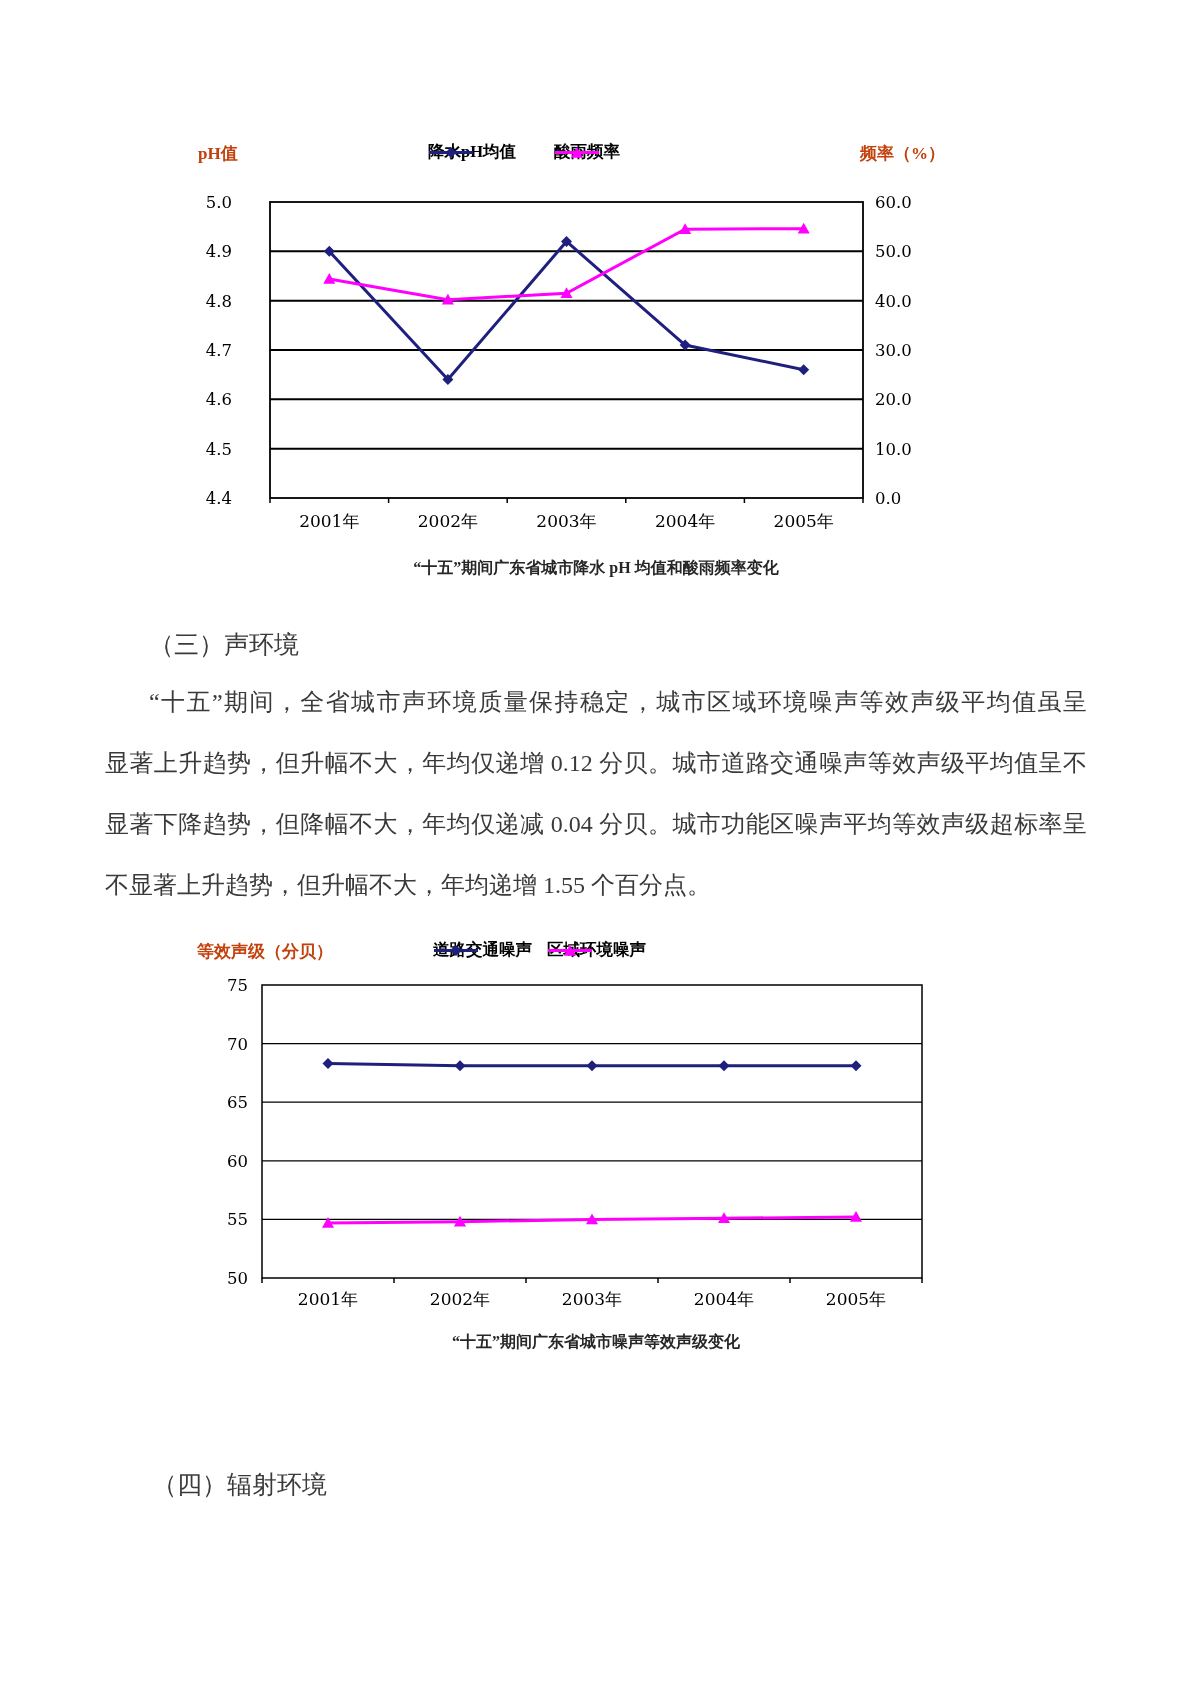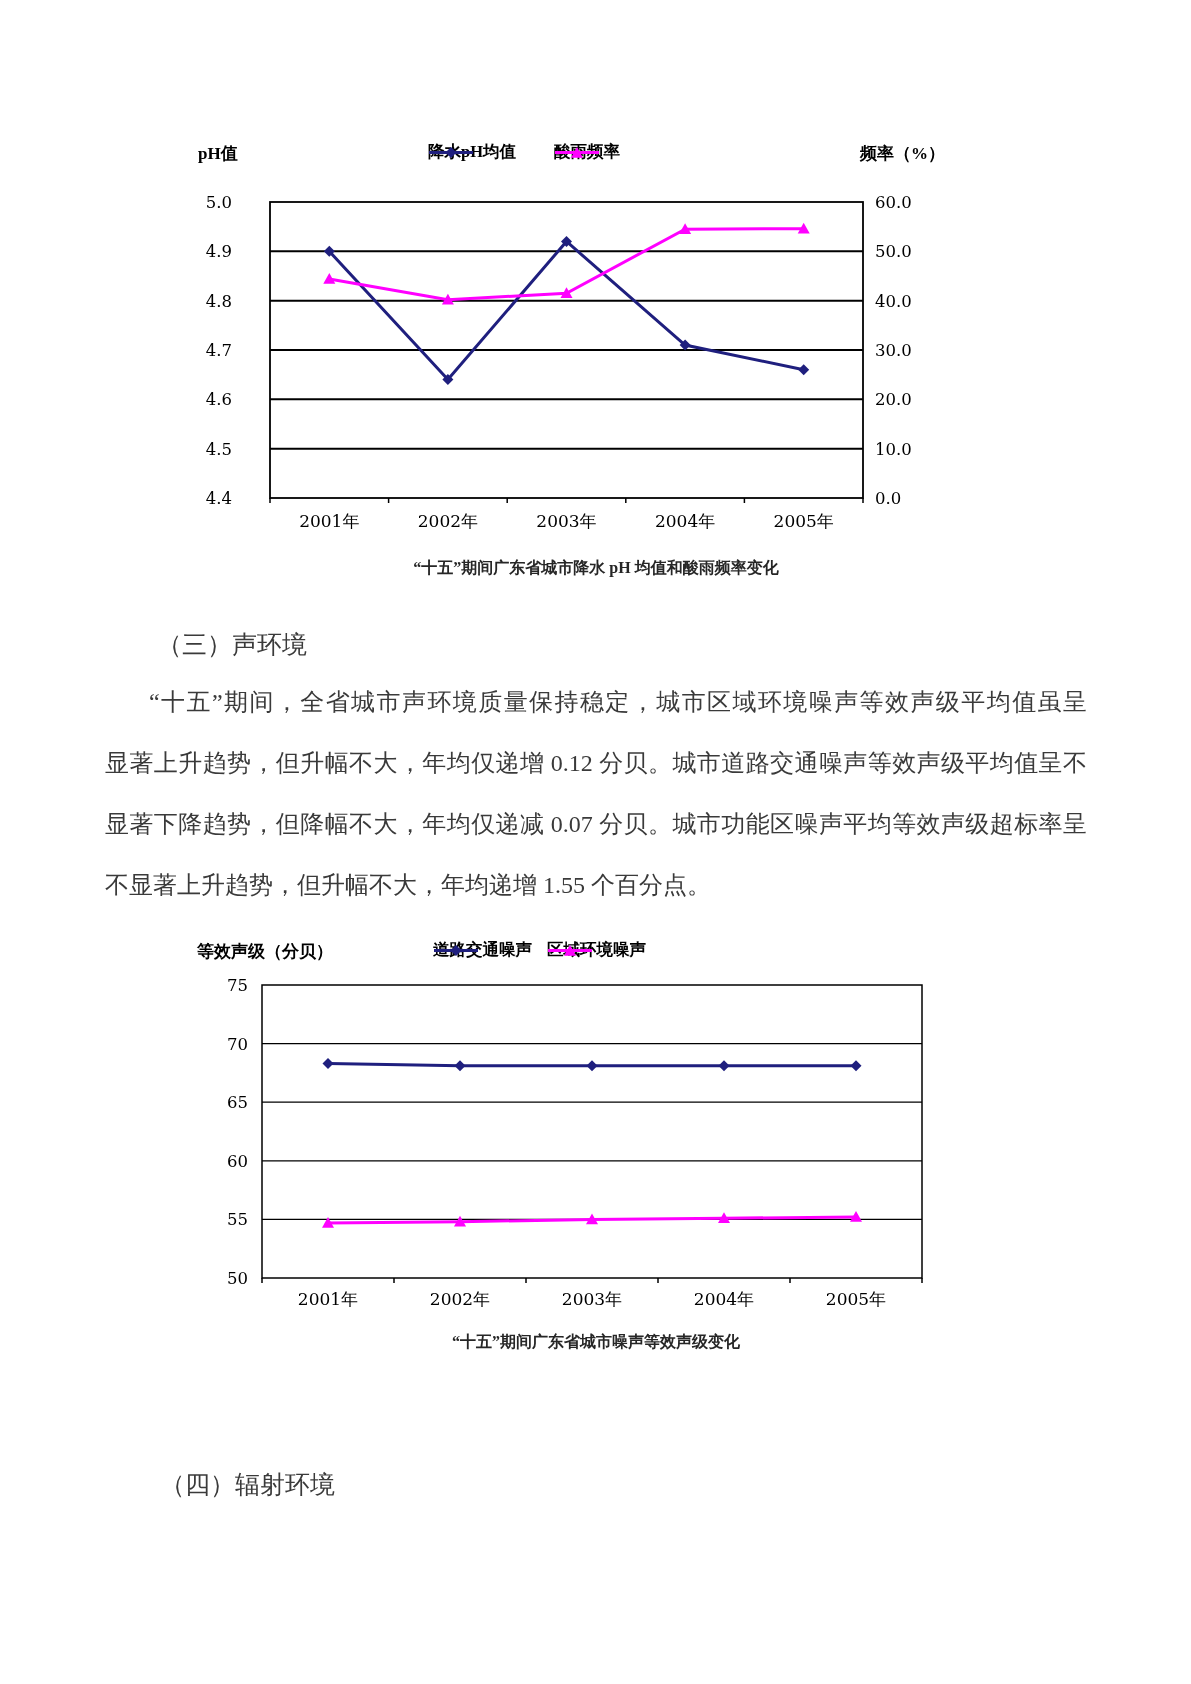--- a/index.html
+++ b/index.html
@@ -1,24 +1,24 @@
 <!DOCTYPE html>
 <html><head>
 <meta charset="utf-8">
 <style>
   html,body{margin:0;padding:0;background:#ffffff;}
   .page{position:relative;width:1191px;height:1684px;background:#ffffff;overflow:hidden;
         font-family:"Liberation Serif","DejaVu Serif",serif;}
   svg{position:absolute;overflow:visible;}
   svg text{font-family:"DejaVu Serif","Liberation Serif",serif;fill:#000;}
-  .axis-title{position:absolute;font-size:17px;font-weight:bold;color:#000000;white-space:nowrap;}
+  .axis-title{position:absolute;font-size:17px;font-weight:bold;color:#c2410c;white-space:nowrap;}
   .legend{position:absolute;display:flex;align-items:center;}
   .legend-item{display:flex;align-items:center;gap:5px;font-size:16.5px;font-weight:bold;color:#000;white-space:nowrap;}
   .caption{position:absolute;left:105px;width:982px;text-align:center;font-size:16px;font-weight:bold;color:#262626;white-space:nowrap;}
-  .heading{position:absolute;font-size:25px;color:#3a3a3a;white-space:nowrap;margin-left:8px;}
+  .heading{position:absolute;font-size:25px;color:#3a3a3a;white-space:nowrap;}
   .para{position:absolute;left:105px;top:672px;width:982px;font-size:24px;line-height:61px;color:#3a3a3a;}
   .para .jline{text-align:justify;text-align-last:justify;}
   .para .indent{text-indent:44px;}
   #c1-legend{left:428px;top:141px;gap:38px;}
   #c2-legend{left:433px;top:939px;gap:15px;}
   #c1-caption{top:558px;}
   #c2-caption{top:1332px;}
 </style>
 </head>
 <body>
@@ -92,21 +92,21 @@
       <path d="M633.6999999999999 82.63999999999999 L639.6999999999999 93.43999999999998 L627.6999999999999 93.43999999999998 Z" fill="#ff00ff"></path>
     </svg>
 
   <div class="caption" id="c1-caption">“十五”期间广东省城市降水 pH 均值和酸雨频率变化</div>
 
   <div class="heading" style="left:149px;top:628px;">（三）声环境</div>
 
   <div class="para">
     <div class="jline indent">“十五”期间，全省城市声环境质量保持稳定，城市区域环境噪声等效声级平均值虽呈</div>
     <div class="jline">显著上升趋势，但升幅不大，年均仅递增 0.12 分贝。城市道路交通噪声等效声级平均值呈不</div>
-    <div class="jline">显著下降趋势，但降幅不大，年均仅递减 0.07 分贝。城市功能区噪声平均等效声级超标率呈</div>
+    <div class="jline">显著下降趋势，但降幅不大，年均仅递减 0.04 分贝。城市功能区噪声平均等效声级超标率呈</div>
     <div>不显著上升趋势，但升幅不大，年均递增 1.55 个百分点。</div>
   </div>
 
   <span class="axis-title" style="left:197px;top:940px;">等效声级（分贝）</span>
 
   <div class="legend" id="c2-legend">
     <span class="legend-item">
       <svg width="46" height="13">
           <line x1="1" x2="45" y1="6.5" y2="6.5" stroke="#1f1f7e" stroke-width="3"></line>
           <path d="M23 1 L28.5 6.5 L23 12 L17.5 6.5 Z" fill="#1f1f7e"></path>

